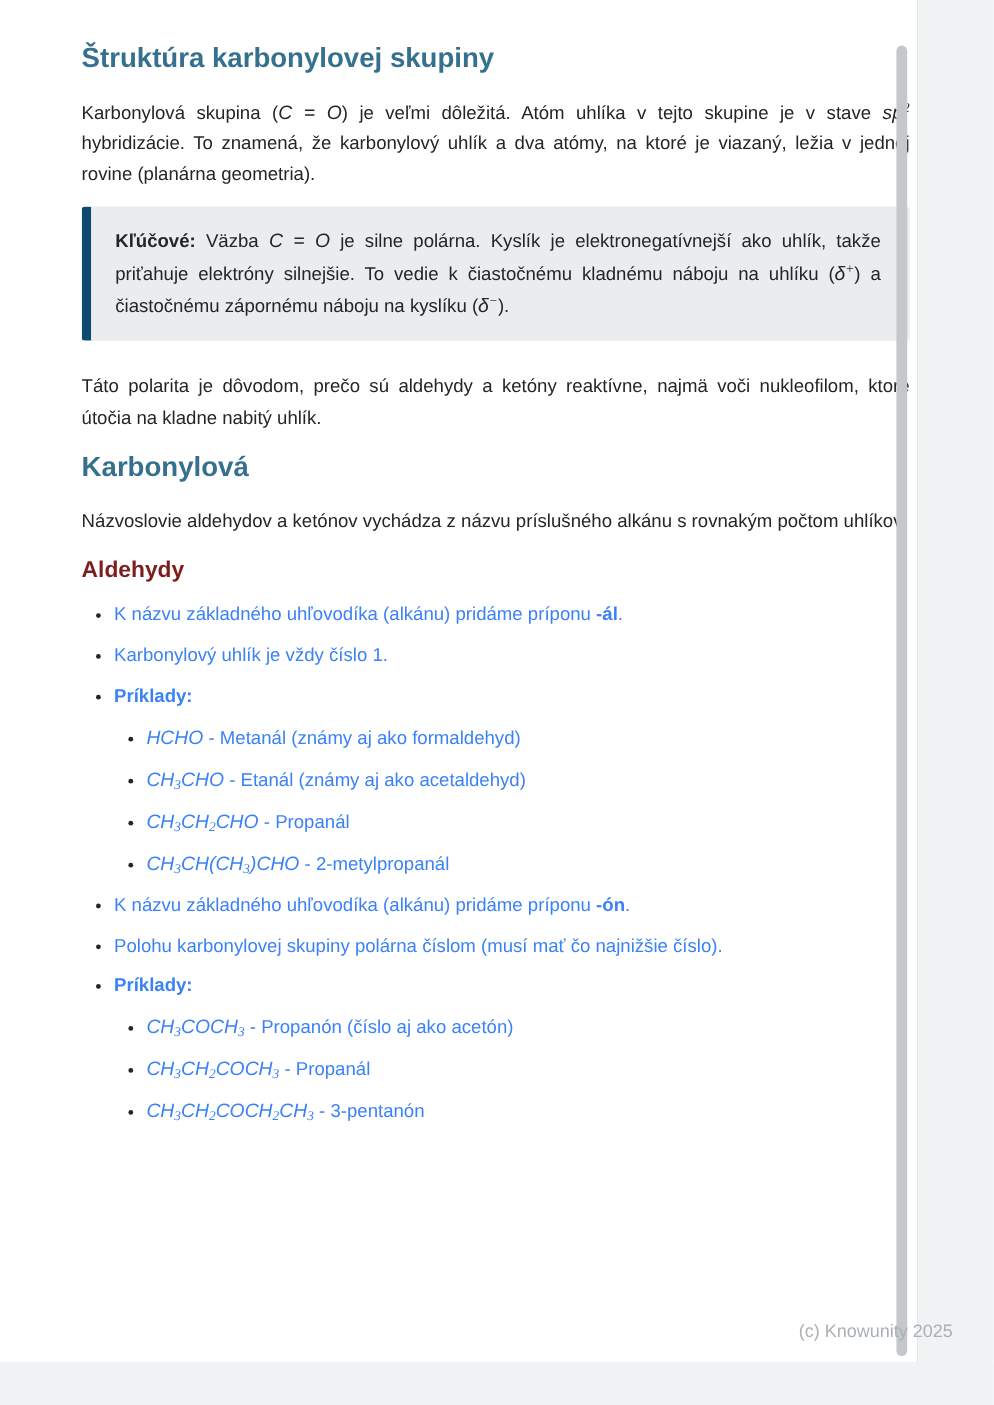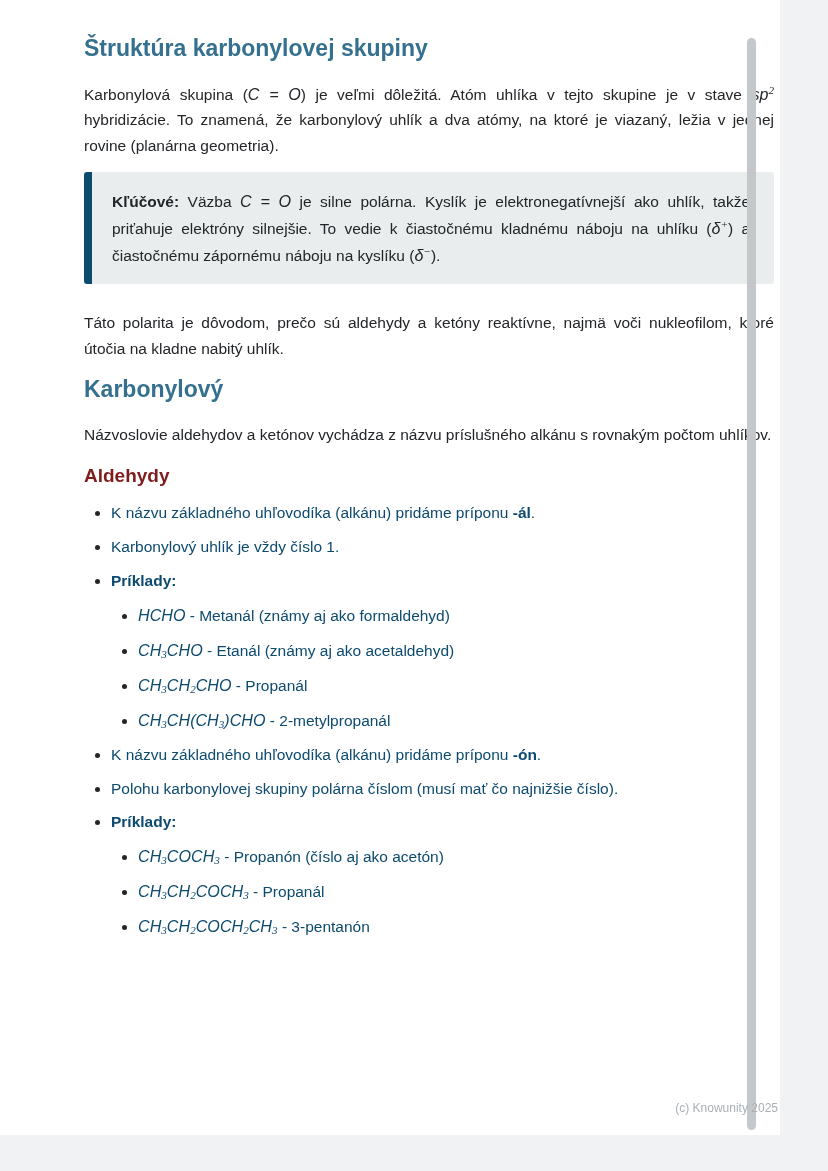--- a/index.html
+++ b/index.html
@@ -13,29 +13,29 @@
   .bg-right {
     position: absolute; left: 764px; top: 0; width: 64px; height: 1171px;
     background: #f1f2f3; border-left: 1px solid #e4e6e7; z-index: 1;
   }
   .bg-bottom {
     position: absolute; left: 0; top: 1135px; width: 828px; height: 36px;
     background: #f1f2f3; z-index: 1;
   }
   .page {
     position: absolute; left: 0; top: 0; width: 764px; height: 1135px;
-    background: #ffffff; padding: 34px 6px 0 68px; overflow: hidden; z-index: 2; margin-left: 16px;
+    background: #ffffff; padding: 34px 6px 0 68px; overflow: hidden; z-index: 2;
   }
   .scrollbar {
     position: absolute; left: 747px; top: 38px; width: 9px; height: 1092px;
     background: #c5c8cb; border-radius: 5px; z-index: 6;
   }
   .credit {
-    position: absolute; right: 50px; top: 1101px; z-index: 7;
-    font-size: 12px; color: #aab0b5;
+    position: absolute; right: 34px; top: 1101px; z-index: 7;
+    font-size: 15px; color: #aab0b5;
   }
   .h2 {
     font-size: 23px; font-weight: 700; color: #35708f;
     margin: 14px 0 18px; line-height: 1.25;
   }
   .h2.first { margin-top: 0; }
   .h3 {
     font-size: 19px; font-weight: 600; color: #7f1d1d;
     margin: 16px 0 14px; line-height: 1.25;
   }
@@ -49,21 +49,21 @@
     padding: 16px 24px 16px 20px;
   }
   .callout .para { margin: 0; }
   .formula {
     text-align: center; font-size: 16px; margin: 0 0 34px;
     line-height: 1.3; color: #232528;
   }
   ul.list { margin: 0 0 6px; padding-left: 27px; list-style: disc; }
   ul.list li {
     margin-bottom: 9px; font-size: 15.5px; line-height: 1.6;
-    text-align: left; color: #0c4a6e;
+    text-align: left; color: #3b82f6;
   }
   ul.list li::marker { color: #232528; }
   ul.nested { margin: 9px 0 0; padding-left: 27px; }
   .seg-t { }
   .seg-b { font-weight: 700; }
   .seg-m  { font-family: Liberation Sans, sans-serif; font-style: italic; font-size: 1.04em; }
   .seg-msub {
     font-family: "Liberation Serif", serif; font-style: italic;
     font-size: 0.72em; vertical-align: -0.2em;
   }
@@ -84,21 +84,21 @@
 
   <p class="para"><span class="seg-t">Karbonylová skupina (</span><span class="seg-m">C = O</span><span class="seg-t">) je veľmi dôležitá. Atóm uhlíka v tejto skupine je v stave </span><span class="seg-m">sp</span><span class="seg-msup">2</span><span class="seg-t"> hybridizácie. To znamená, že karbonylový uhlík a dva atómy, na ktoré je viazaný, ležia v jednej rovine (planárna geometria).</span></p>
 
   <div class="callout">
     <p class="para"><span class="seg-b">Kľúčové:</span><span class="seg-t"> Väzba </span><span class="seg-m">C = O</span><span class="seg-t"> je silne polárna. Kyslík je elektronegatívnejší ako uhlík, takže priťahuje elektróny silnejšie. To vedie k čiastočnému kladnému náboju na uhlíku (</span><span class="seg-m">δ</span><span class="seg-msup">+</span><span class="seg-t">) a čiastočnému zápornému náboju na kyslíku (</span><span class="seg-m">δ</span><span class="seg-msup">−</span><span class="seg-t">).</span></p>
   </div>
 
 
   <p class="para">Táto polarita je dôvodom, prečo sú aldehydy a ketóny reaktívne, najmä voči nukleofilom, ktoré útočia na kladne nabitý uhlík.</p>
 
-  <h2 class="h2">Karbonylový</h2>
+  <h2 class="h2">Karbonylová</h2>
 
   <p class="para">Názvoslovie aldehydov a ketónov vychádza z názvu príslušného alkánu s rovnakým počtom uhlíkov.</p>
 
   <h3 class="h3">Aldehydy</h3>
 
   <ul class="list">
     <li><span class="seg-t">K názvu základného uhľovodíka (alkánu) pridáme príponu </span><span class="seg-b">-ál</span><span class="seg-t">.</span></li>
     <li><span class="seg-t">Karbonylový uhlík je vždy číslo 1.</span></li>
     <li>
       <span><span class="seg-b">Príklady:</span></span>

